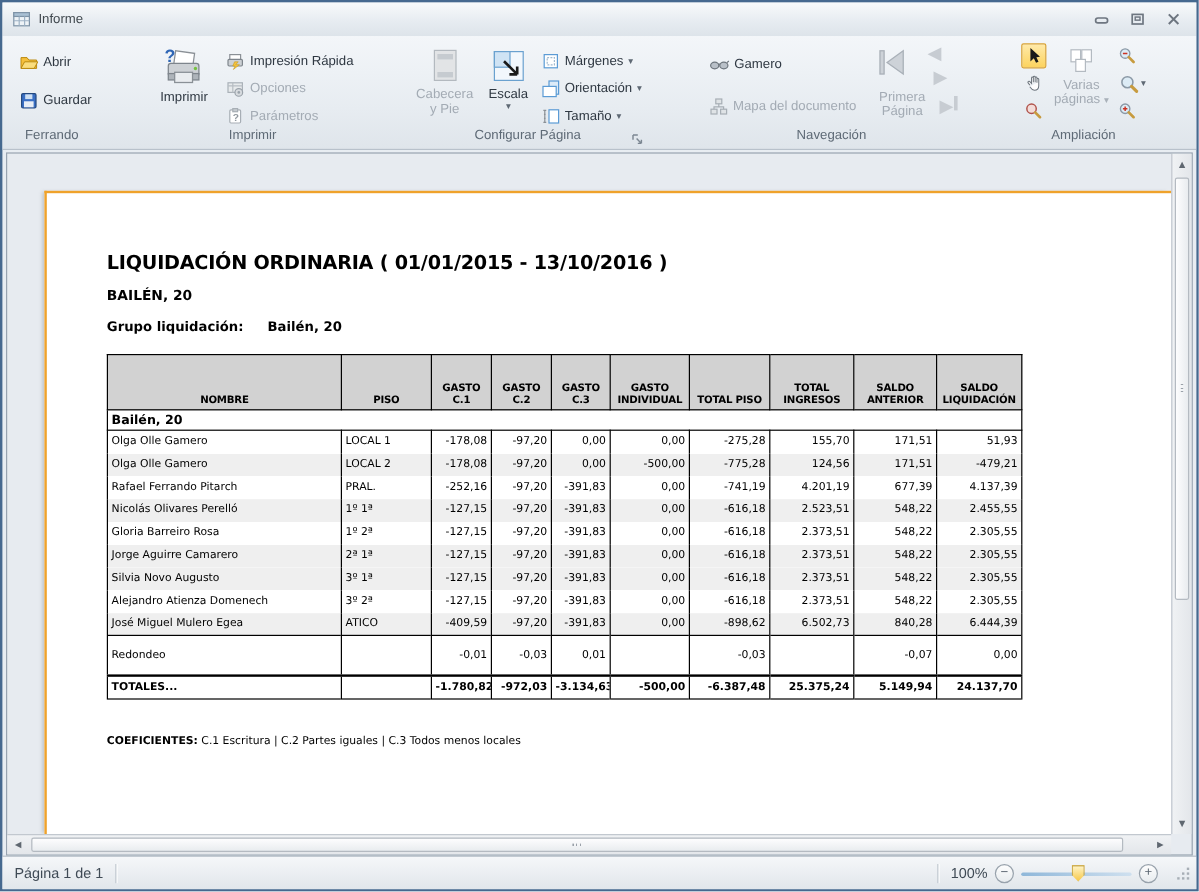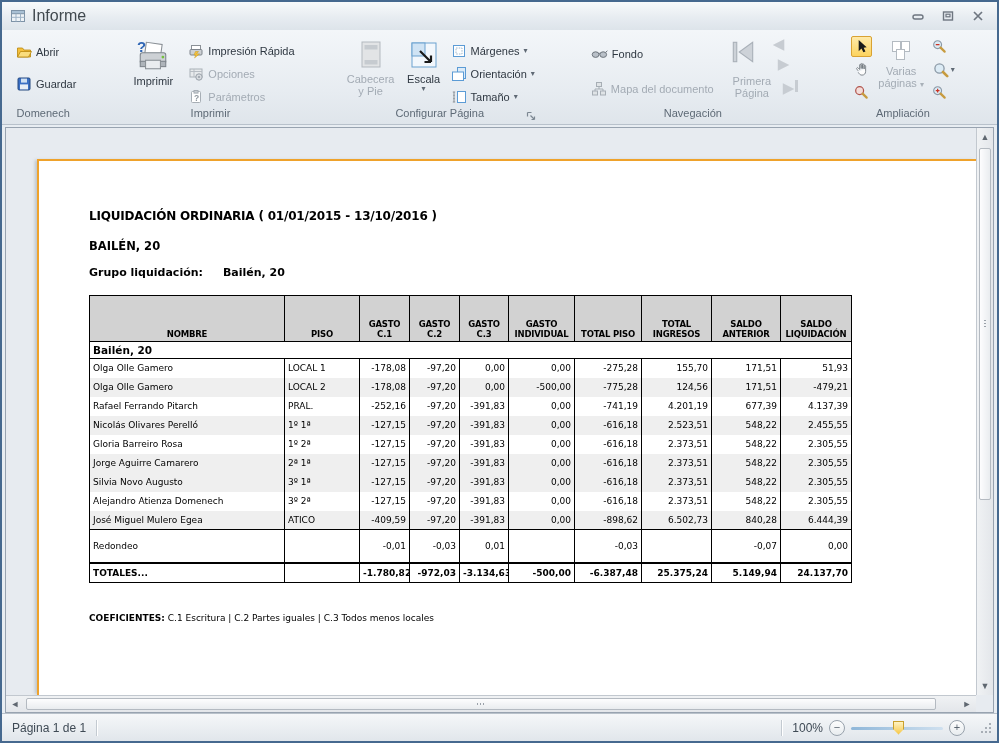--- a/index.html
+++ b/index.html
@@ -4,21 +4,21 @@
 <style>
   html,body{margin:0;padding:0;background:#fff;}
   *{box-sizing:border-box;}
   .window{width:999px;height:743px;border:2px solid #46698f;display:flex;flex-direction:column;
     background:#e8edf2;font-family:"Liberation Sans",sans-serif;position:relative;overflow:hidden;}
 
   
   .titlebar{flex:0 0 28px;display:flex;align-items:center;padding:0 4px 0 8px;
     background:linear-gradient(#f8fafb,#e7ecf1 55%,#dde4ea);}
   .titlebar .ticon{width:16px;height:16px;margin-right:6px;}
-  .titlebar .ttext{font-size:16px;color:#41494f;}
+  .titlebar .ttext{font-size:11px;color:#41494f;}
   .titlebar .spacer{flex:1;}
   .winbtn{width:30px;height:20px;display:flex;align-items:center;justify-content:center;}
 
   
   .ribbon{flex:0 0 93px;display:flex;align-items:stretch;padding:3px 2px 0 4px;
     background:linear-gradient(#f3f6f9,#e7ecf1 65%,#dfe5eb);border-bottom:1px solid #b8c1cb;gap:20px;}
   .rgroup{display:flex;flex-direction:column;position:relative;}
   .rg-content{flex:1;display:flex;align-items:flex-start;}
   .rg-label{height:17px;font-size:11px;color:#5e6a76;text-align:center;line-height:13px;
     white-space:nowrap;overflow:hidden;}
@@ -37,21 +37,21 @@
   .toolbtn.sel{background:linear-gradient(#ffeaa9,#fcd35f);border:1px solid #d9a233;}
   .launcher{position:absolute;right:2px;bottom:2px;width:12px;height:12px;}
 
   
   .docwrap{flex:1;margin:2px 3px 0 3px;border:1px solid #98a3b0;position:relative;
     background:#e7ebf0;overflow:hidden;}
   .page{position:absolute;left:31px;top:31px;right:17px;bottom:17px;background:#fff;
     border-top:2px solid #efa22b;border-left:2px solid #efa22b;
     box-shadow:-3px 0 3px -1px rgba(110,120,130,.35);overflow:hidden;
     font-family:"DejaVu Sans",sans-serif;color:#000;}
-  .report-title{position:absolute;left:50px;top:48px;font-weight:bold;font-size:12px;letter-spacing:-.2px;}
+  .report-title{position:absolute;left:50px;top:48px;font-weight:bold;font-size:16px;letter-spacing:-.2px;}
   .report-subtitle{position:absolute;left:50px;top:78px;font-weight:bold;font-size:11.5px;}
   .report-groupline{position:absolute;left:50px;top:105px;font-weight:bold;font-size:11px;display:flex;}
   .report-groupline .gval{margin-left:20px;}
   .rtable{position:absolute;left:50px;top:134px;width:762px;border-collapse:collapse;
     table-layout:fixed;font-size:9px;border:1px solid #000;}
   .rtable th{background:#d2d2d2;border:1px solid #000;font-size:8.5px;font-weight:bold;
     vertical-align:bottom;text-align:center;padding:2px 1px;white-space:pre-line;letter-spacing:-.2px;}
   .rtable thead tr{height:46px;}
   .rtable .grouprow td{font-weight:bold;font-size:10.5px;padding:1px 3px;border:1px solid #000;height:17px;text-align:left;}
   .rtable td{padding:0 3px;height:19px;border-left:1px solid #000;border-right:1px solid #000;overflow:hidden;}
@@ -142,21 +142,21 @@
         </div>
         <div class="sbtn">
           <svg width="16" height="16" viewBox="0 0 16 16">
             <rect x="2" y="2" width="12" height="12" rx="1.2" fill="#3a6fc4" stroke="#24497f"></rect>
             <rect x="5" y="2.6" width="6" height="4" fill="#cfe0f2"></rect>
             <rect x="4" y="8.4" width="8" height="5" fill="#e8eef6"></rect>
             </svg>
           <span>Guardar</span>
         </div>
       </div>
-      <div class="rg-label">Domenech</div>
+      <div class="rg-label">Ferrando</div>
     </div>
     <div class="rg-sep"></div>
 
     <div class="rgroup" style="width:178px">
       <div class="rg-content" style="padding-top:2px;">
         <div class="bbtn" style="width:62px">
           <svg width="34" height="34" viewBox="0 0 32 32">
             <rect x="9" y="4" width="15" height="11" fill="#fff" stroke="#8a9096" transform="rotate(8 16 9)"></rect>
             <rect x="4" y="13" width="24" height="10" rx="2" fill="#cdd1d5" stroke="#7e858c"></rect>
             <rect x="4" y="21" width="24" height="5" fill="#aeb4ba" stroke="#7e858c"></rect>
@@ -257,21 +257,21 @@
         <div style="display:flex;flex-direction:column;gap:14px;padding:10px 0 0 6px;width:140px;">
           <div class="sbtn">
             <svg width="17" height="16" viewBox="0 0 17 16">
               <g fill="#b9c0c8" stroke="#6d757d">
                 <ellipse cx="4.6" cy="8.6" rx="3.4" ry="2.8"></ellipse>
                 <ellipse cx="12.2" cy="8.6" rx="3.4" ry="2.8"></ellipse>
                 <path d="M7.6 7.6 a1.6 1.6 0 0 1 1.6 0" fill="none"></path>
                 <path d="M14.8 6.2 l1.6-1.4" fill="none"></path>
                 </g>
               </svg>
-            <span>Fondo</span>
+            <span>Gamero</span>
           </div>
           <div class="sbtn disabled">
             <svg width="16" height="16" viewBox="0 0 16 16">
               <g stroke="#a7aeb5" fill="#dfe3e6">
                 <rect x="5.5" y="1.5" width="5" height="4"></rect>
                 <rect x="1.5" y="10" width="5" height="4"></rect>
                 <rect x="9.5" y="10" width="5" height="4"></rect>
                 <path d="M8 5.5 v2.5 M4 10 v-2 h8 v2" fill="none"></path>
                 </g>
               </svg>

